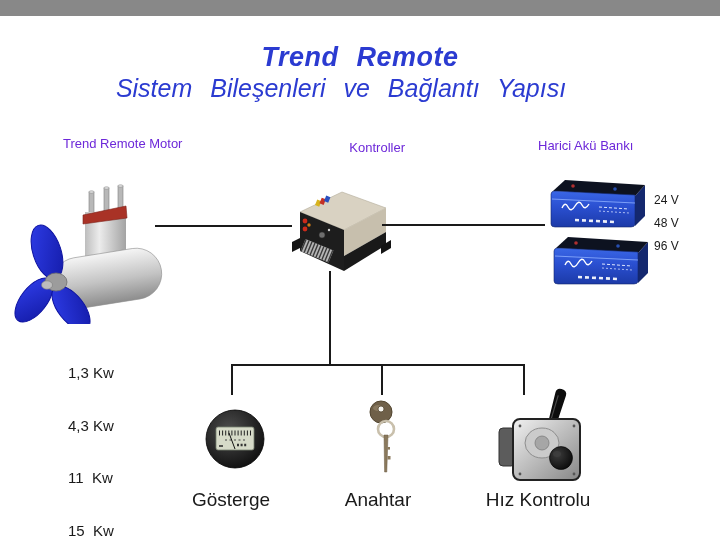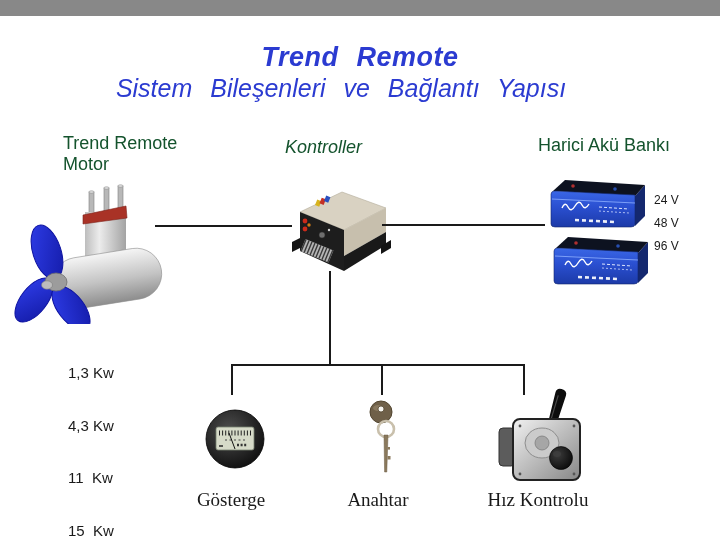--- a/index.html
+++ b/index.html
@@ -12,27 +12,27 @@
   .abs{position:absolute;}
   .title1{
     left:0;top:26px;width:720px;text-align:center;
     font-size:27px;font-weight:bold;font-style:italic;color:#2b3bd1;
     word-spacing:10px;letter-spacing:.5px;
   }
   .title2{
     left:0;top:58px;width:682px;text-align:center;
     font-size:25px;font-style:italic;color:#2b3bd1;word-spacing:11px;
   }
-  .node-label{font-size:18px;line-height:21px;color:#14532d;}
+  .node-label{font-size:13px;line-height:21px;color:#6d28d9;}
   .motor-label{left:63px;top:117px;width:132px;}
-  .controller-label{left:285px;top:121px;width:120px;text-align:left;font-style:italic;}
+  .controller-label{left:285px;top:121px;width:120px;text-align:right;}
   .battery-label{left:538px;top:119px;width:150px;}
   .voltages{left:654px;top:173px;font-size:12px;line-height:23px;}
   .powers{left:68px;top:313px;font-size:15px;line-height:17.5px;white-space:pre;}
-  .acc-label{top:473px;font-size:19px;text-align:center;font-family:Liberation Serif, serif;}
+  .acc-label{top:473px;font-size:19px;text-align:center;}
   .acc-gosterge{left:181px;width:100px;}
   .acc-anahtar{left:328px;width:100px;}
   .acc-hiz{left:473px;width:130px;}
   .line{background:#1a1a1a;}
   .lh{height:2px;}
   .lv{width:2px;}
 </style>
 </head>
 <body>
 

